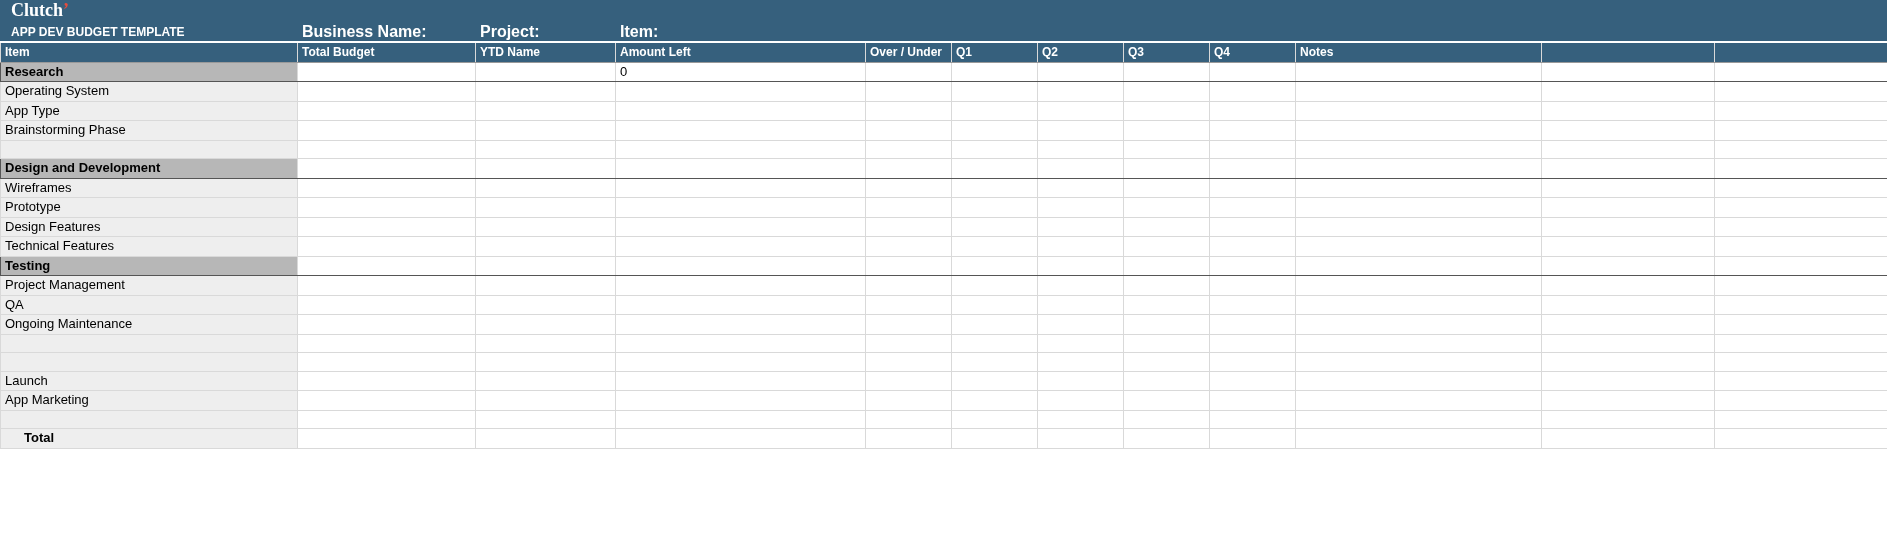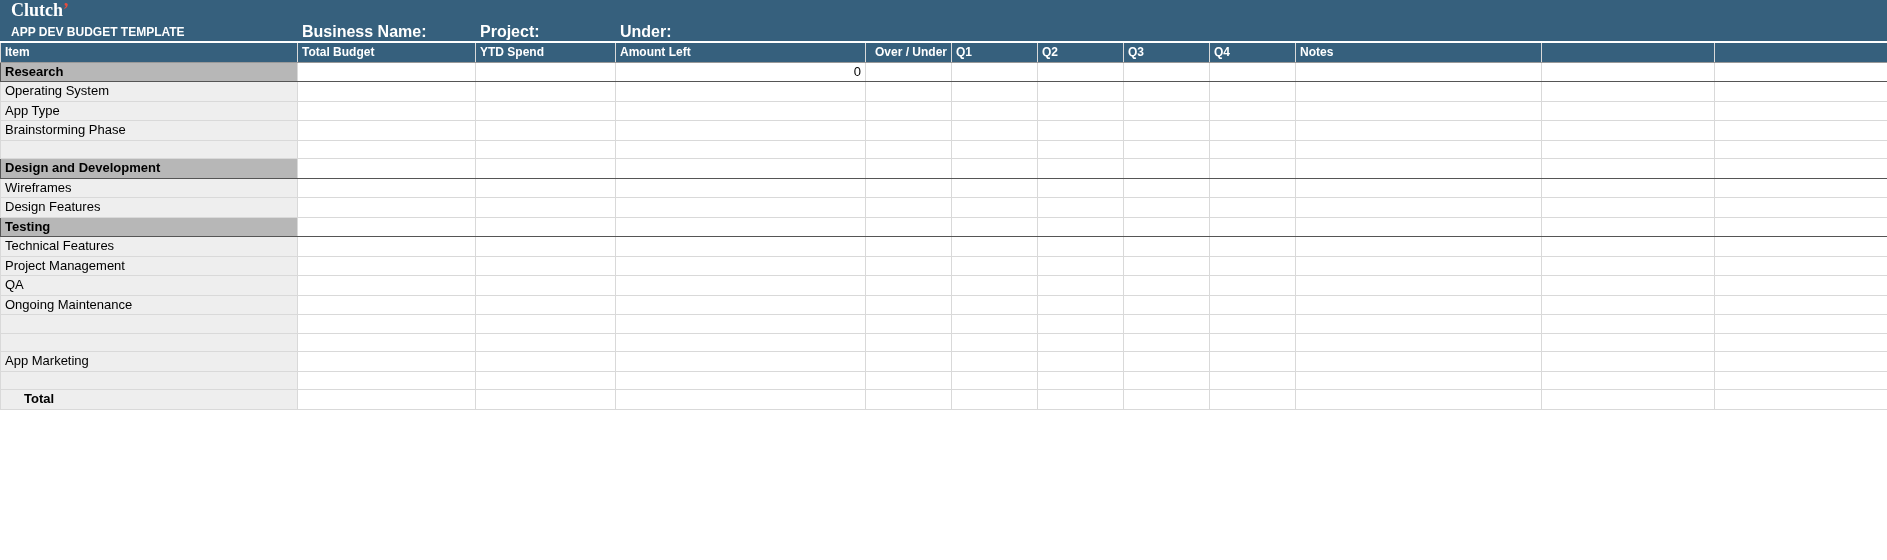--- a/index.html
+++ b/index.html
@@ -12,21 +12,21 @@
 
   
   .banner .cell { background:#36607d; border-color:#36607d; }
   .brand { color:#fff; font-family: Georgia, 'Times New Roman', serif; font-size:18px; font-weight:600; padding-left:6px; }
   .brand .accent { color:#e74c3c; }
   .title { color:#fff; font-weight:bold; font-size:12px; padding-left:6px; }
   .lbl { color:#fff; font-size:16px; font-weight:bold; }
 
   
   .colhdr .cell { background:#36607d; color:#fff; font-weight:bold; font-size:12px; border-top:2px solid #fff; border-bottom:1px solid #999; }
-  .right { text-align:right; }
+  .right { }
 
   
   .sect .cell { background:#b7b7b7; font-weight:bold; border-top:1px solid #555; border-bottom:1px solid #555; }
   .sect .cell.first { border-left:1px solid #555;margin-left:24px; }
   .sect .data { background:#fff; font-weight:normal; }
 
   
   .item .cell.first { background:#eee; }
   .item .cell { background:#fff; }
   .item .cell.gap { background:#eee; }
@@ -81,34 +81,34 @@
           <td class="cell "></td>
           <td class="cell "></td>
           <td class="cell "></td>
           <td class="cell "></td>
           <td class="cell "></td>
         </tr>
         <tr class="row banner">
           <td class="cell first"><span class="title">APP DEV BUDGET TEMPLATE</span></td>
           <td class="cell lbl">Business Name:</td>
           <td class="cell lbl">Project:</td>
-          <td class="cell lbl">Under:</td>
+          <td class="cell lbl">Item:</td>
           <td class="cell "></td>
           <td class="cell "></td>
           <td class="cell "></td>
           <td class="cell "></td>
           <td class="cell "></td>
           <td class="cell "></td>
           <td class="cell "></td>
           <td class="cell "></td>
         </tr>
         <tr class="row colhdr">
           <td class="cell first ">Item</td>
           <td class="cell ">Total Budget</td>
-          <td class="cell ">YTD Spend</td>
+          <td class="cell ">YTD Name</td>
           <td class="cell ">Amount Left</td>
           <td class="cell right">Over / Under</td>
           <td class="cell ">Q1</td>
           <td class="cell ">Q2</td>
           <td class="cell ">Q3</td>
           <td class="cell ">Q4</td>
           <td class="cell ">Notes</td>
           <td class="cell "></td>
           <td class="cell "></td>
         </tr>
@@ -204,21 +204,49 @@
           <td class="cell "></td>
           <td class="cell "></td>
           <td class="cell "></td>
           <td class="cell "></td>
           <td class="cell "></td>
           <td class="cell "></td>
           <td class="cell "></td>
           <td class="cell "></td>
         </tr>
         <tr class="row item">
+          <td class="cell first">Prototype</td>
+          <td class="cell "></td>
+          <td class="cell "></td>
+          <td class="cell "></td>
+          <td class="cell "></td>
+          <td class="cell "></td>
+          <td class="cell "></td>
+          <td class="cell "></td>
+          <td class="cell "></td>
+          <td class="cell "></td>
+          <td class="cell "></td>
+          <td class="cell "></td>
+        </tr>
+        <tr class="row item">
           <td class="cell first">Design Features</td>
+          <td class="cell "></td>
+          <td class="cell "></td>
+          <td class="cell "></td>
+          <td class="cell "></td>
+          <td class="cell "></td>
+          <td class="cell "></td>
+          <td class="cell "></td>
+          <td class="cell "></td>
+          <td class="cell "></td>
+          <td class="cell "></td>
+          <td class="cell "></td>
+        </tr>
+        <tr class="row item">
+          <td class="cell first">Technical Features</td>
           <td class="cell "></td>
           <td class="cell "></td>
           <td class="cell "></td>
           <td class="cell "></td>
           <td class="cell "></td>
           <td class="cell "></td>
           <td class="cell "></td>
           <td class="cell "></td>
           <td class="cell "></td>
           <td class="cell "></td>
@@ -232,34 +260,20 @@
           <td class="cell data"></td>
           <td class="cell data"></td>
           <td class="cell data"></td>
           <td class="cell data"></td>
           <td class="cell data"></td>
           <td class="cell data"></td>
           <td class="cell data"></td>
           <td class="cell data"></td>
         </tr>
         <tr class="row item">
-          <td class="cell first">Technical Features</td>
-          <td class="cell "></td>
-          <td class="cell "></td>
-          <td class="cell "></td>
-          <td class="cell "></td>
-          <td class="cell "></td>
-          <td class="cell "></td>
-          <td class="cell "></td>
-          <td class="cell "></td>
-          <td class="cell "></td>
-          <td class="cell "></td>
-          <td class="cell "></td>
-        </tr>
-        <tr class="row item">
           <td class="cell first">Project Management</td>
           <td class="cell "></td>
           <td class="cell "></td>
           <td class="cell "></td>
           <td class="cell "></td>
           <td class="cell "></td>
           <td class="cell "></td>
           <td class="cell "></td>
           <td class="cell "></td>
           <td class="cell "></td>
@@ -303,20 +317,34 @@
           <td class="cell "></td>
           <td class="cell "></td>
           <td class="cell "></td>
           <td class="cell "></td>
           <td class="cell "></td>
           <td class="cell "></td>
           <td class="cell "></td>
         </tr>
         <tr class="row item">
           <td class="cell first gap"></td>
+          <td class="cell "></td>
+          <td class="cell "></td>
+          <td class="cell "></td>
+          <td class="cell "></td>
+          <td class="cell "></td>
+          <td class="cell "></td>
+          <td class="cell "></td>
+          <td class="cell "></td>
+          <td class="cell "></td>
+          <td class="cell "></td>
+          <td class="cell "></td>
+        </tr>
+        <tr class="row item">
+          <td class="cell first">Launch</td>
           <td class="cell "></td>
           <td class="cell "></td>
           <td class="cell "></td>
           <td class="cell "></td>
           <td class="cell "></td>
           <td class="cell "></td>
           <td class="cell "></td>
           <td class="cell "></td>
           <td class="cell "></td>
           <td class="cell "></td>

